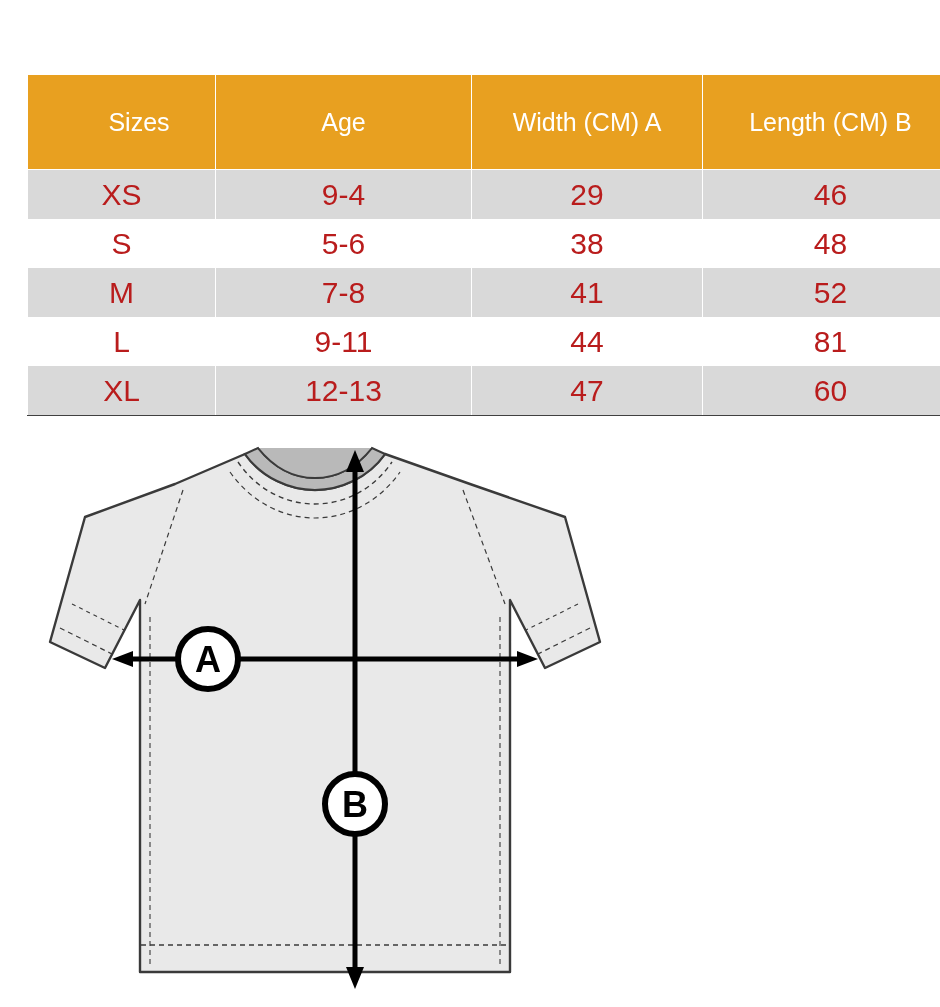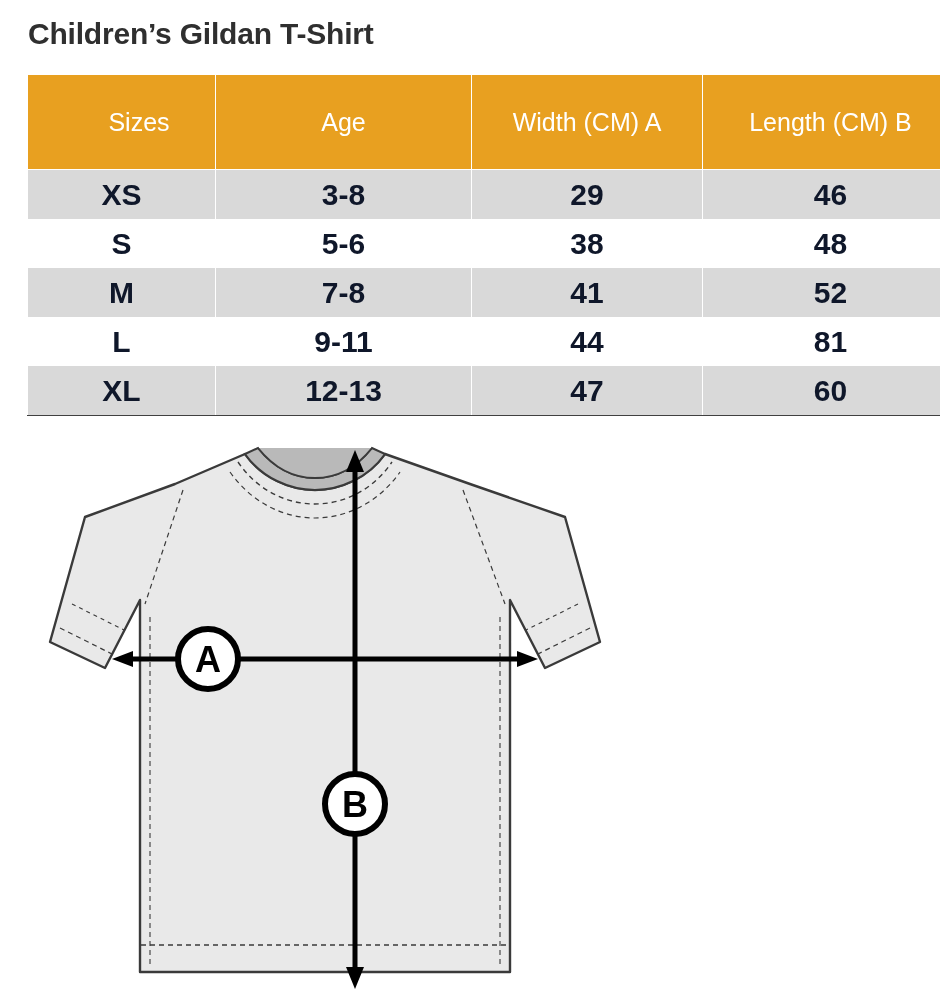--- a/index.html
+++ b/index.html
@@ -48,22 +48,22 @@
     text-align: center;
     vertical-align: middle;
   }
   table.size-table th.col-sizes { width: 150px; padding-left: 36px; }
   table.size-table th.col-age { width: 253px; }
   table.size-table th.col-width { width: 228px; }
   table.size-table th.col-length { width: 253px; }
 
   table.size-table td {
     font-size: 30px;
-    font-weight: bold;
-    color: #0f172a;
+    font-weight: normal;
+    color: #b91c1c;
     height: 47px;
     text-align: center;
     vertical-align: middle;
     border-left: 1px solid #ffffff;
     border-right: 1px solid #ffffff;
   }
   table.size-table tr.odd td { background: #d9d9d9; }
   table.size-table tr.even td { background: #ffffff; }
   table.size-table tbody tr:last-child td { border-bottom: 1px solid #404040; }
 
@@ -74,35 +74,34 @@
     width: 940px;
     height: 575px;
   }
   .diagram svg { display: block; }
 </style>
 </head>
 <body>
 
 <div class="page">
 
-  <div class="title">Children’s Gildan T-Shirt</div>
 
   <table class="size-table">
     <thead>
       <tr>
         <th class="col-sizes">Sizes</th>
         <th class="col-age">Age</th>
         <th class="col-width">Width (CM) A</th>
         <th class="col-length">Length  (CM) B</th>
       </tr>
     </thead>
     <tbody>
       <tr class="odd">
         <td>XS</td>
-        <td>3-8</td>
+        <td>9-4</td>
         <td>29</td>
         <td>46</td>
       </tr>
       <tr class="even">
         <td>S</td>
         <td>5-6</td>
         <td>38</td>
         <td>48</td>
       </tr>
       <tr class="odd">

